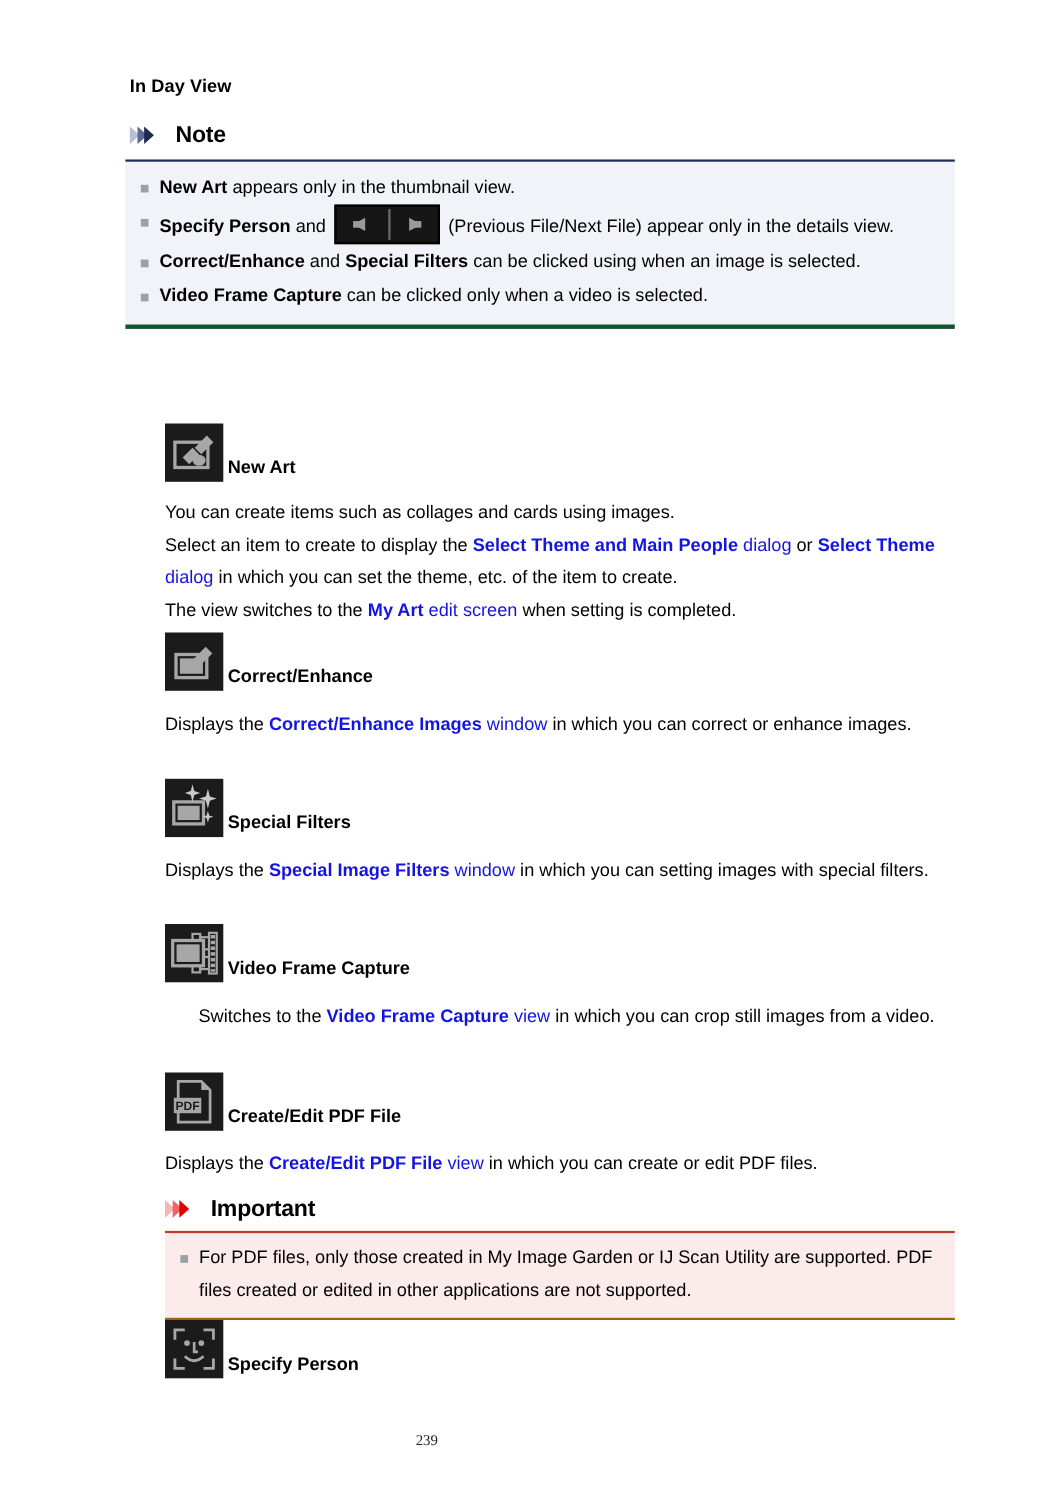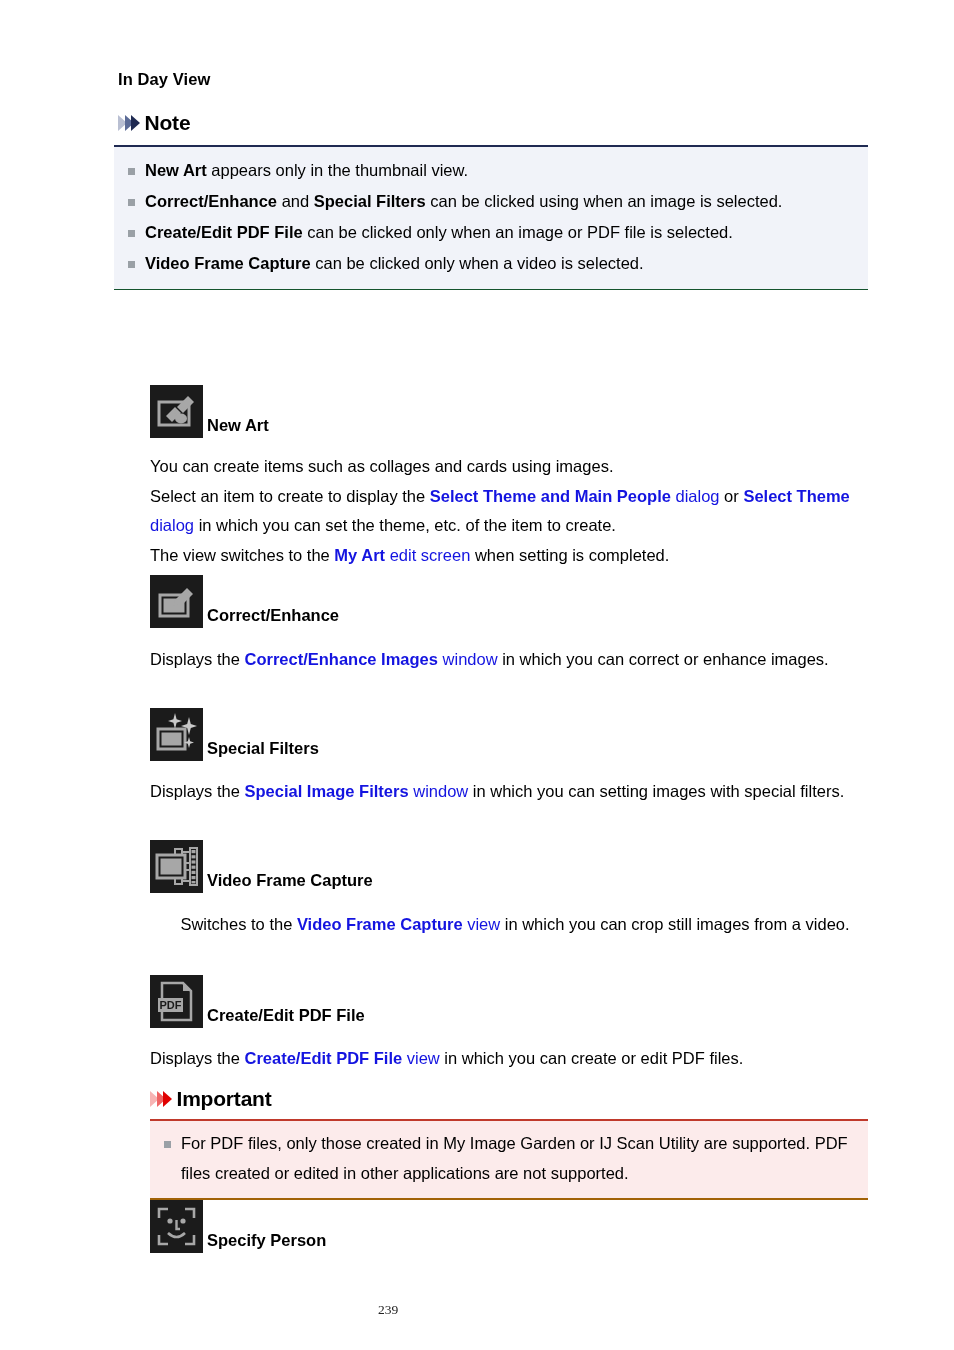--- a/index.html
+++ b/index.html
@@ -29,21 +29,21 @@
     top: 70px;
     font-size: 16.5px;
     font-weight: bold;
     letter-spacing: 0.1px;
   }
 
   
   .callout-header {
     display: flex;
     align-items: center;
-    gap: 7px;
+    gap: 22px;
   }
   .callout-header .label {
     font-size: 21px;
     font-weight: bold;
     letter-spacing: -0.2px;
     line-height: 1;
   }
   .chevrons {
     display: inline-flex;
     align-items: center;
@@ -63,21 +63,21 @@
   .callout-box {
     box-sizing: border-box;
   }
   .note-box {
     position: absolute;
     left: 114px;
     top: 145px;
     width: 754px;
     background: #f1f3f9;
     border-top: 2px solid #1f2a52;
-    border-bottom: 1px solid #14532d;
+    border-bottom: 4px solid #14532d;
     padding: 8px 10px 10px 10px;
   }
   .important-box {
     position: absolute;
     left: 150px;
     top: 1119px;
     width: 718px;
     background: #fcebeb;
     border-top: 2px solid #c0392b;
     border-bottom: 2px solid #a16207;
@@ -223,28 +223,28 @@
     <span class="label">Note</span>
   </div>
 
   <div class="callout-box note-box">
     <ul class="bullets">
 
       <li>
         <b>New Art</b><span> appears only in the thumbnail view.</span>
       </li>
 
+      <li>
+        <b>Specify Person</b><span> and </span><span class="navbtns"><span class="divider"></span><span class="tri left"></span><span class="tri right"></span></span><span> (Previous File/Next File) appear only in the details view.</span>
+      </li>
 
       <li>
         <b>Correct/Enhance</b><span> and </span><b>Special Filters</b><span> can be clicked using when an image is selected.</span>
       </li>
 
-      <li>
-        <b>Create/Edit PDF File</b><span> can be clicked only when an image or PDF file is selected.</span>
-      </li>
 
       <li>
         <b>Video Frame Capture</b><span> can be clicked only when a video is selected.</span>
       </li>
 
     </ul>
   </div>
 
   <div class="icon-row" style="top:385px;">
     <span class="icon">

